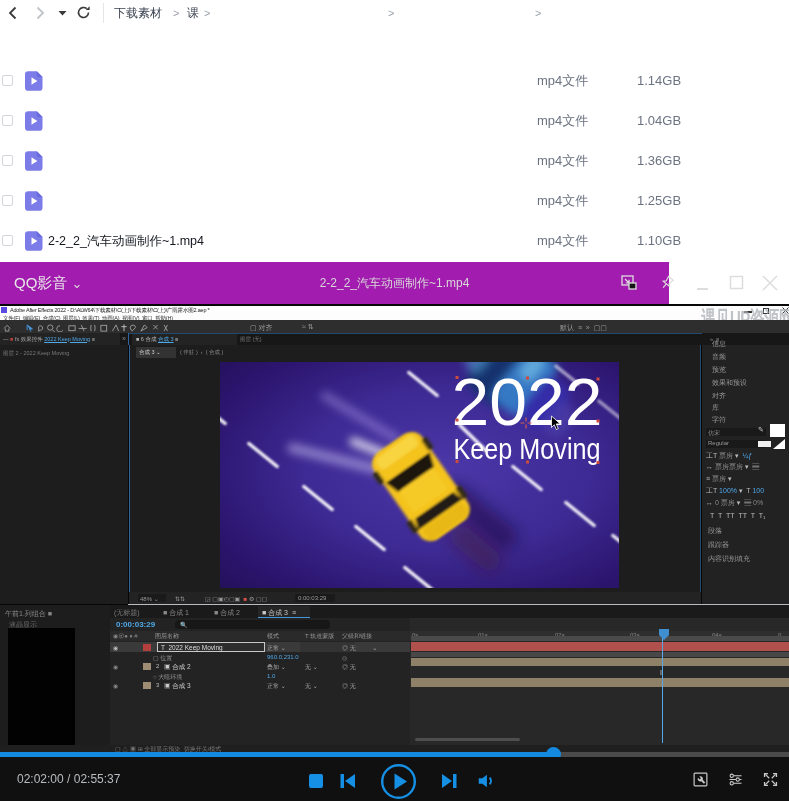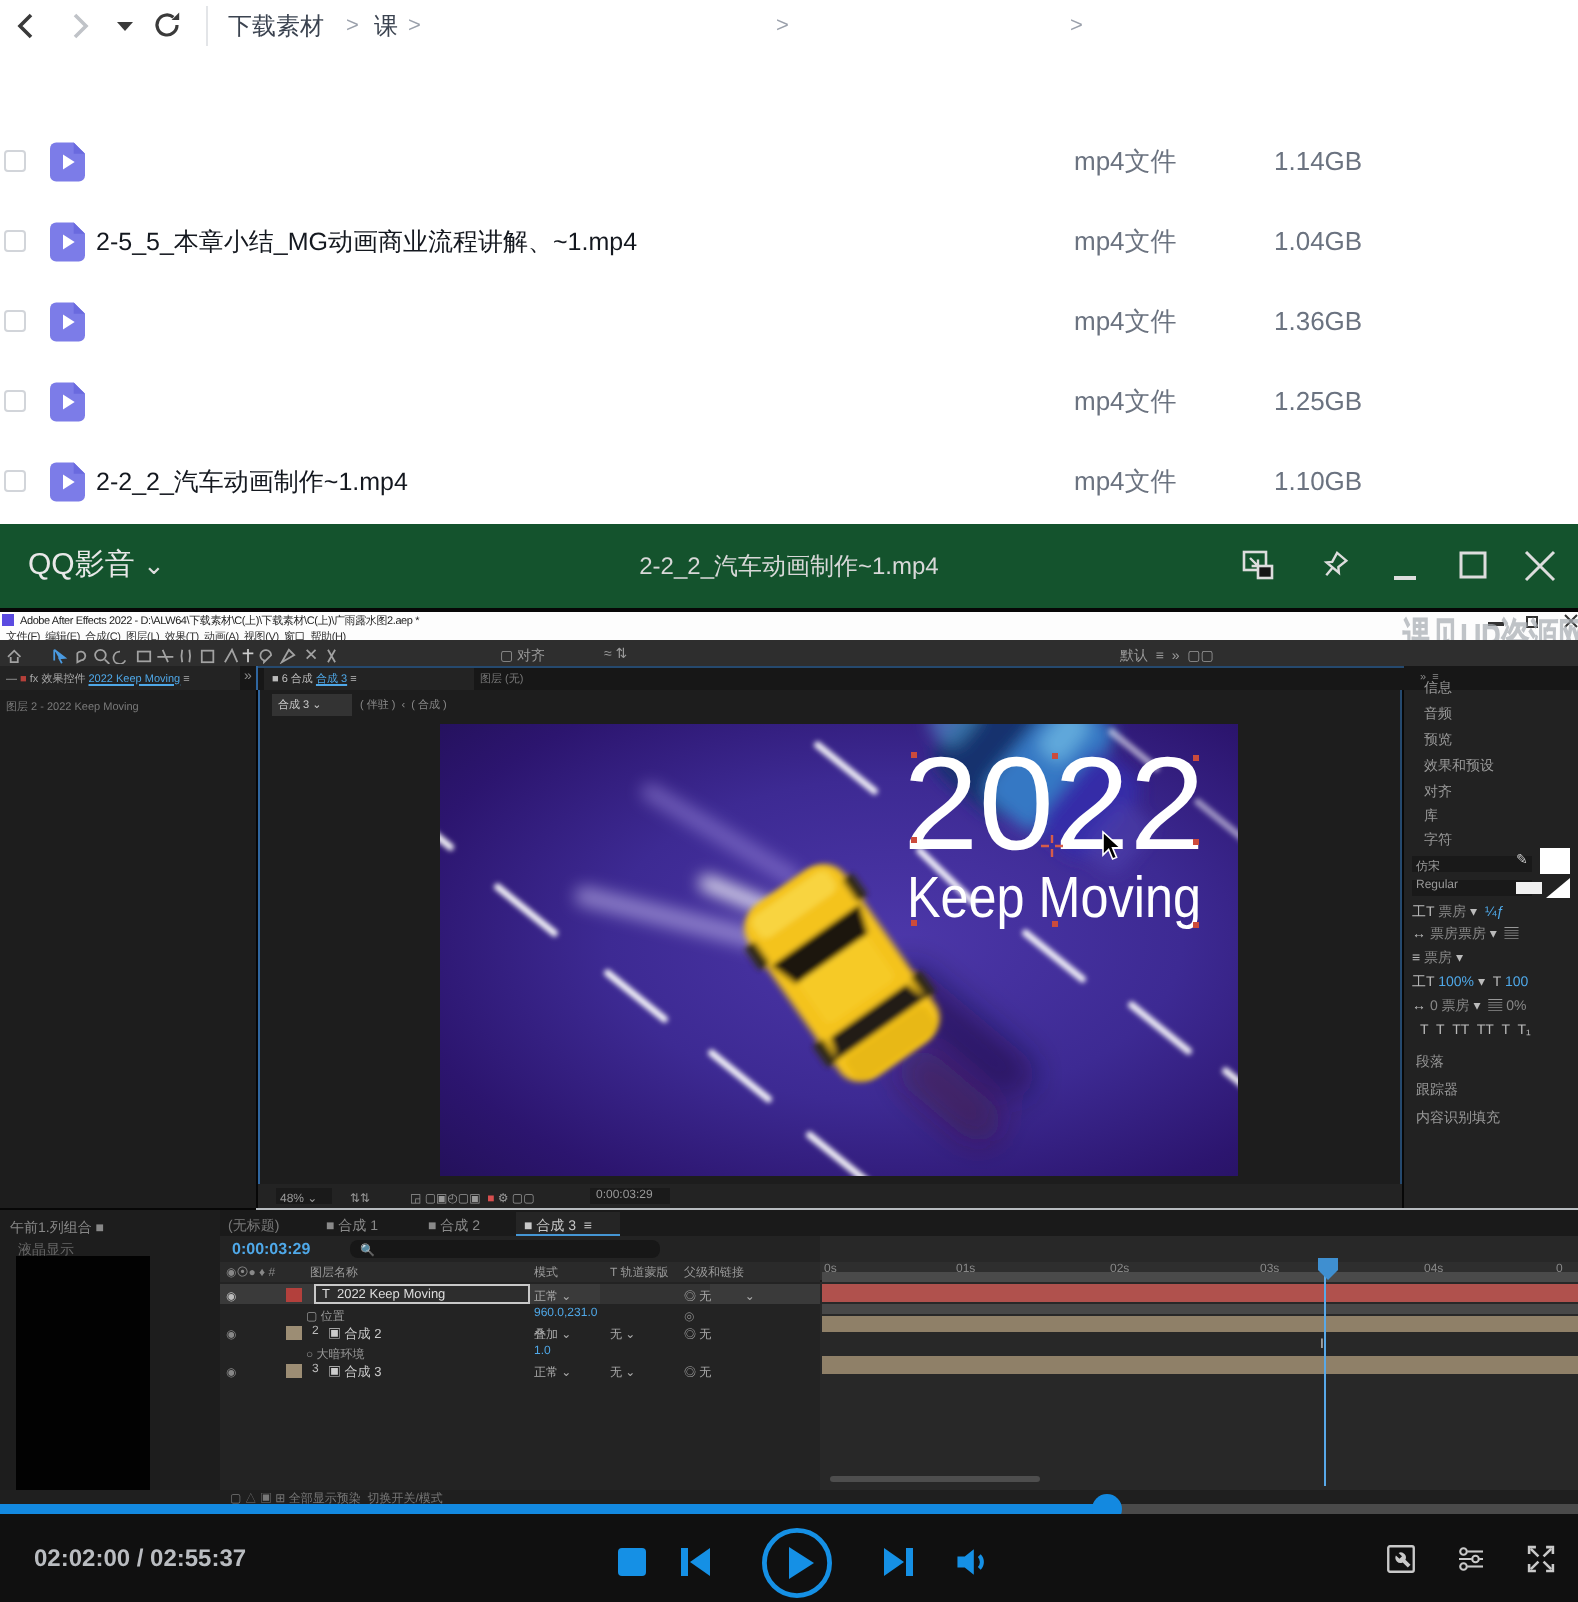--- a/index.html
+++ b/index.html
@@ -17,21 +17,21 @@
 .hdr .label { position:absolute; top:0; height:33px; line-height:33px; font-size:13px; color:#9b9fa8; }
 .vline { position:absolute; top:8px; height:17px; width:1px; background:#ebedf0; }
 .checkbox { position:absolute; width:11px; height:11px; border:1px solid #d2d5da; border-radius:2px; background:#fff; }
 .row { position:absolute; left:0; width:789px; height:40px; }
 .fname { position:absolute; left:48px; top:0; height:40px; line-height:40px; font-size:12.5px; color:#14181f; }
 .ftype { position:absolute; left:537px; top:0; height:40px; line-height:40px; font-size:13px; color:#6b7380; }
 .fsize { position:absolute; left:637px; top:0; height:40px; line-height:40px; font-size:13px; color:#6b7380; }
 .vicon { position:absolute; left:25px; top:10px; width:17.5px; height:20px; }
 
 
-#qqbar { position:absolute; left:0; top:262px; width:789px; height:42px; background:#14532d; }
+#qqbar { position:absolute; left:0; top:262px; width:669px; height:42px; background:#a21caf; }
 #qqbar .logo { position:absolute; left:14px; top:0; height:42px; line-height:42px; color:#e8e8e8; font-size:15px; }
 #qqbar .title { position:absolute; left:0; width:789px; top:0; height:42px; line-height:42px; text-align:center; color:#d8d8d8; font-size:12px; }
 .tbtn { position:absolute; top:10px; width:22px; height:22px; }
 
 
 #video { position:absolute; left:0; top:304px; width:789px; height:449px; background:#070707; overflow:hidden; }
 .aetitle { position:absolute; left:0; top:2px; width:789px; height:16px; background:#fdfdfd; }
 .aemenu { position:absolute; left:0; top:10px; width:0; height:0; }
 .tinytext { position:absolute; font-size:5.5px; color:#333; white-space:nowrap; letter-spacing:-0.2px; }
 .aetoolbar { position:absolute; left:0; top:16px; width:789px; height:13px; background:#2e2e2e; }
@@ -47,21 +47,21 @@
 
 #tl { position:absolute; left:0; top:301px; width:789px; height:141px; background:#232323; }
 
 
 #progress { position:absolute; left:0; top:752px; width:789px; height:5px; background:#4a4a4a; }
 #progress .fill { position:absolute; left:0; top:0; width:553px; height:5px; background:#1389e0; }
 #progress .dot { position:absolute; left:546px; top:-5px; width:15px; height:15px; border-radius:50%; background:#1389e0; }
 
 
 #controls { position:absolute; left:0; top:757px; width:789px; height:44px; background:#101010; }
-#controls .time { position:absolute; left:17px; top:0; height:44px; line-height:44px; color:#b9bcc0; font-size:12px;font-weight:bold; }
+#controls .time { position:absolute; left:17px; top:0; height:44px; line-height:44px; color:#b9bcc0; font-size:12px; }
 .cicon { position:absolute; top:0; }
 </style>
 </head>
 <body>
 <div id="stage">
 
 <div id="files">
   <div class="navbar">
     <svg class="abs" style="left:6px;top:6px" width="14" height="14" viewBox="0 0 14 14">
           <path d="M9.5 1.5 L4 7 L9.5 12.5" stroke="#3a3a3a" stroke-width="1.8" fill="none"></path>
@@ -95,21 +95,20 @@
     <div class="ftype">mp4文件</div>
     <div class="fsize">1.14GB</div>
   </div>
   <div class="row" style="top:101px">
     <div class="checkbox" style="left:2px;top:14px"></div>
     <svg class="vicon" viewBox="0 0 17 19">
           <path d="M0 3 a3 3 0 0 1 3-3 L11.5 0 L17 5.5 L17 16 a3 3 0 0 1 -3 3 L3 19 a3 3 0 0 1 -3-3 Z" fill="#7c7ce8"></path>
           <path d="M11.5 0 L17 5.5 L11.5 5.5 Z" fill="#6a6adf"></path>
           <path d="M6.3 5.8 L12 9.5 L6.3 13.2 Z" fill="#fff"></path>
         </svg>
-    <div class="fname">2-5_5_本章小结_MG动画商业流程讲解、~1.mp4</div>
     <div class="ftype">mp4文件</div>
     <div class="fsize">1.04GB</div>
   </div>
   <div class="row" style="top:141px">
     <div class="checkbox" style="left:2px;top:14px"></div>
     <svg class="vicon" viewBox="0 0 17 19">
           <path d="M0 3 a3 3 0 0 1 3-3 L11.5 0 L17 5.5 L17 16 a3 3 0 0 1 -3 3 L3 19 a3 3 0 0 1 -3-3 Z" fill="#7c7ce8"></path>
           <path d="M11.5 0 L17 5.5 L11.5 5.5 Z" fill="#6a6adf"></path>
           <path d="M6.3 5.8 L12 9.5 L6.3 13.2 Z" fill="#fff"></path>
         </svg>

